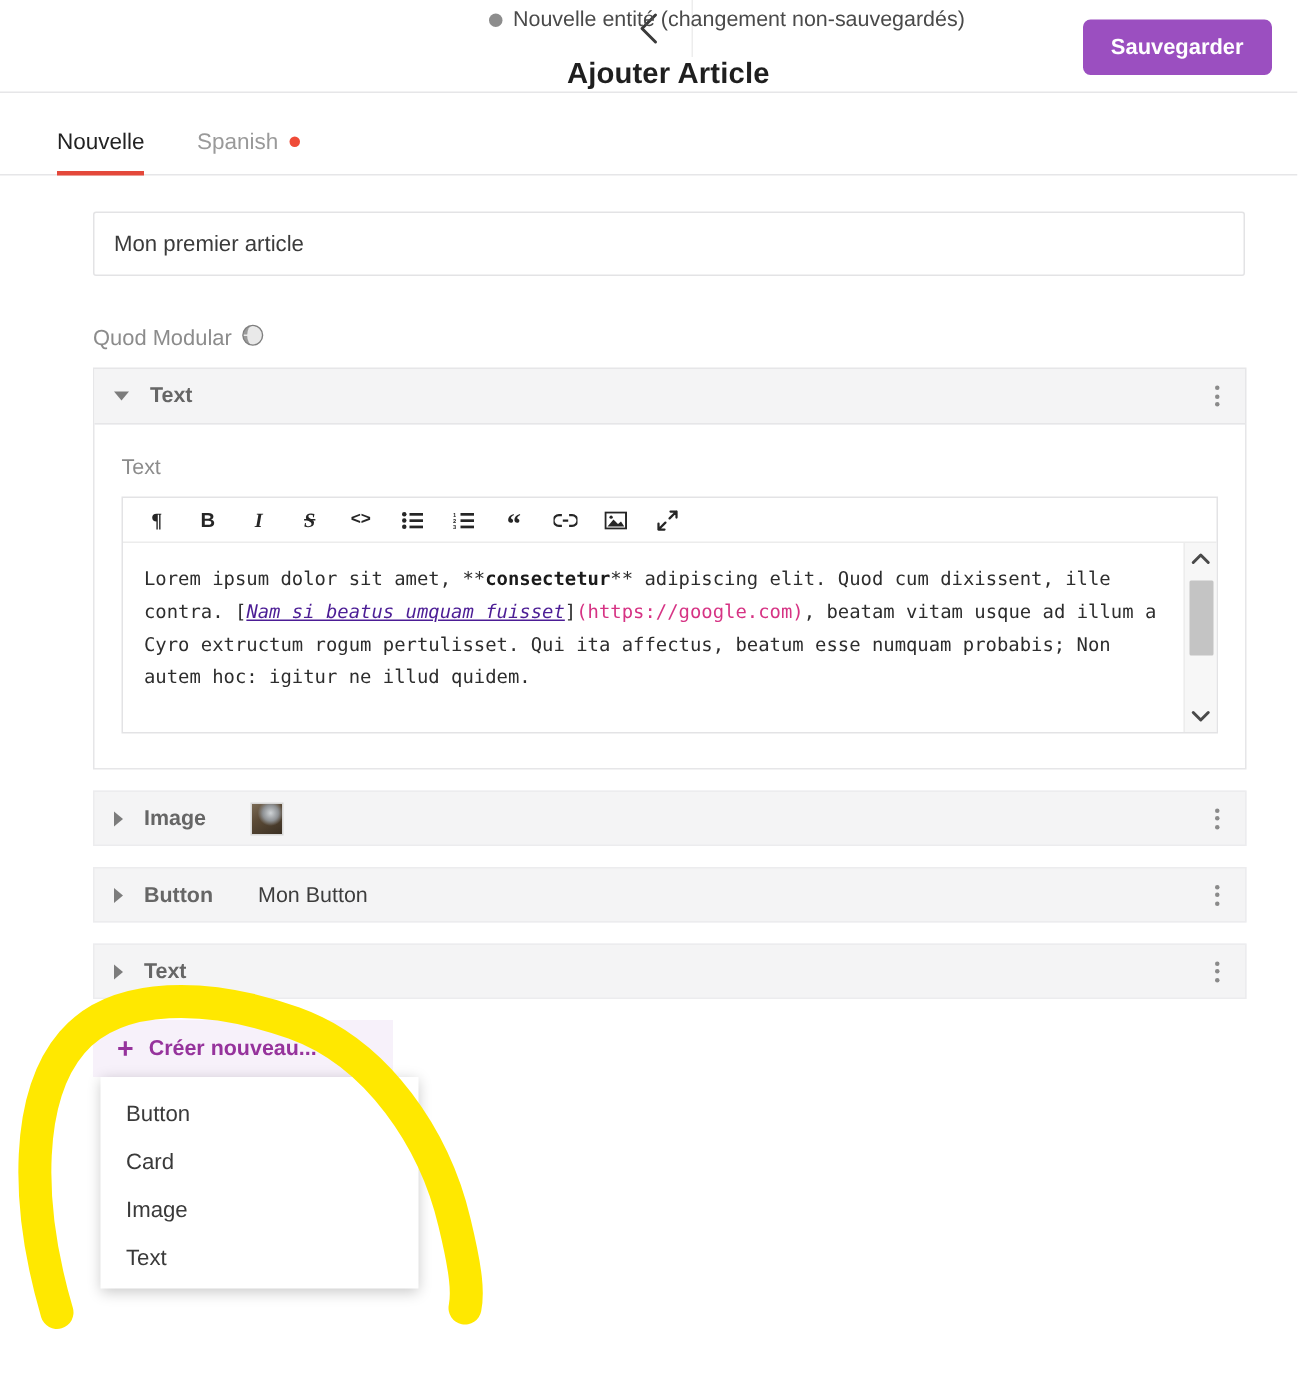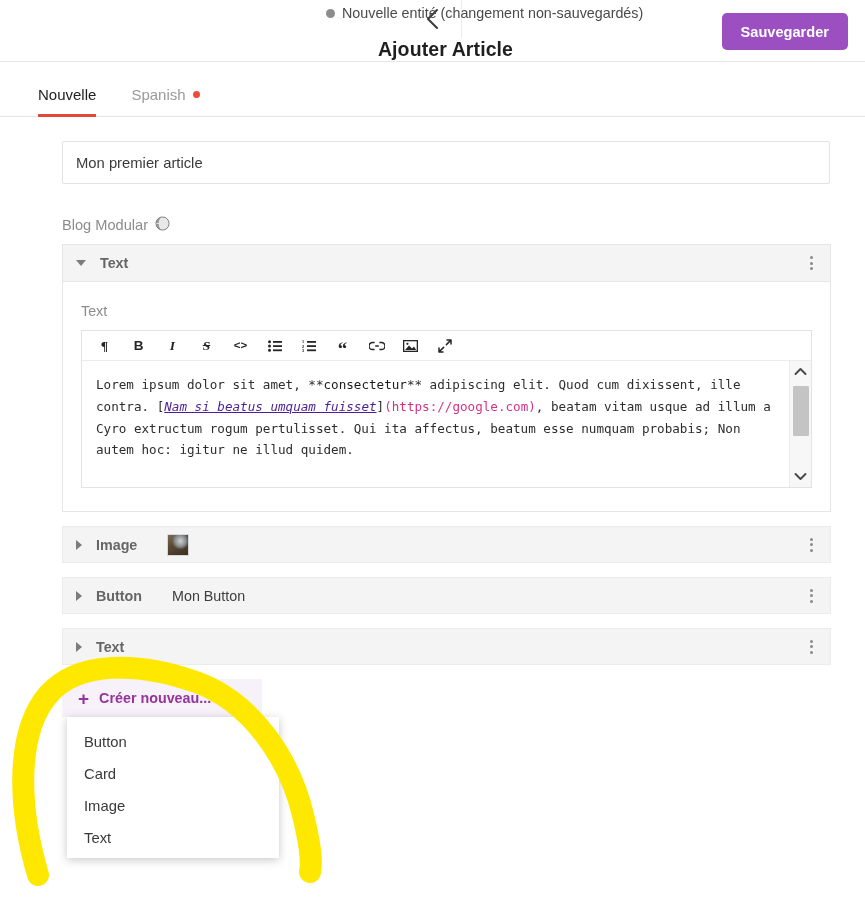--- a/index.html
+++ b/index.html
@@ -223,21 +223,21 @@
     height: 126px;
     padding: 13px 36px 10px 14px;
     font-family: "DejaVu Sans Mono", monospace;
     font-size: 12.6px;
     line-height: 21.8px;
     color: #2d2d2d;
     overflow: hidden;
     white-space: pre-wrap;
     word-break: normal;
   }
-  .md-bold { font-weight: normal; color: #1a1a1a; }
+  .md-bold { font-weight: bold; color: #1a1a1a; }
   .md-link-text { text-decoration: underline; color: #4c1d95; font-style: italic; }
   .md-url { color: #d63384; }
 
   
   .vscroll {
     position: absolute;
     right: 0; top: 0; bottom: 0;
     width: 22px;
     background: #f7f7f7;
     border-left: 1px solid #ededed;
@@ -373,21 +373,21 @@
   </div>
 </div>
 
 <div class="content">
 
   <div class="title-input">
     <span>Mon premier article</span>
   </div>
 
   <div class="field-label">
-    <span>Blog Modular</span>
+    <span>Quod Modular</span>
     <span>
       <svg width="15" height="15" viewBox="0 0 16 16">
         <circle cx="8" cy="8" r="7" fill="#9a9a9a"></circle>
         <path d="M8 1 A7 7 0 0 1 8 15 A4 7 0 0 1 8 1" fill="#e9e9e9"></path>
         <path d="M1 8 h14" stroke="#e9e9e9" stroke-width="1"></path>
         <circle cx="8" cy="8" r="7" fill="none" stroke="#7f7f7f" stroke-width="1"></circle>
       </svg>
     </span>
   </div>
 

